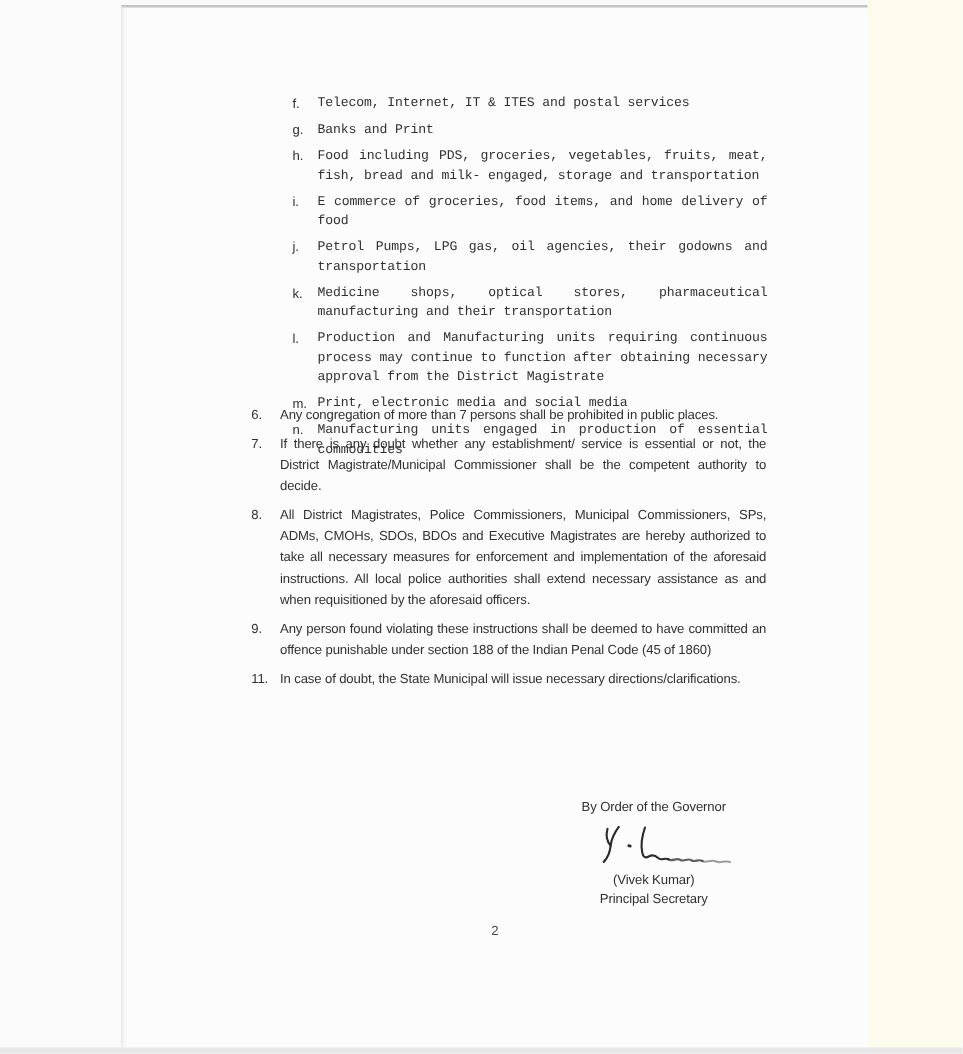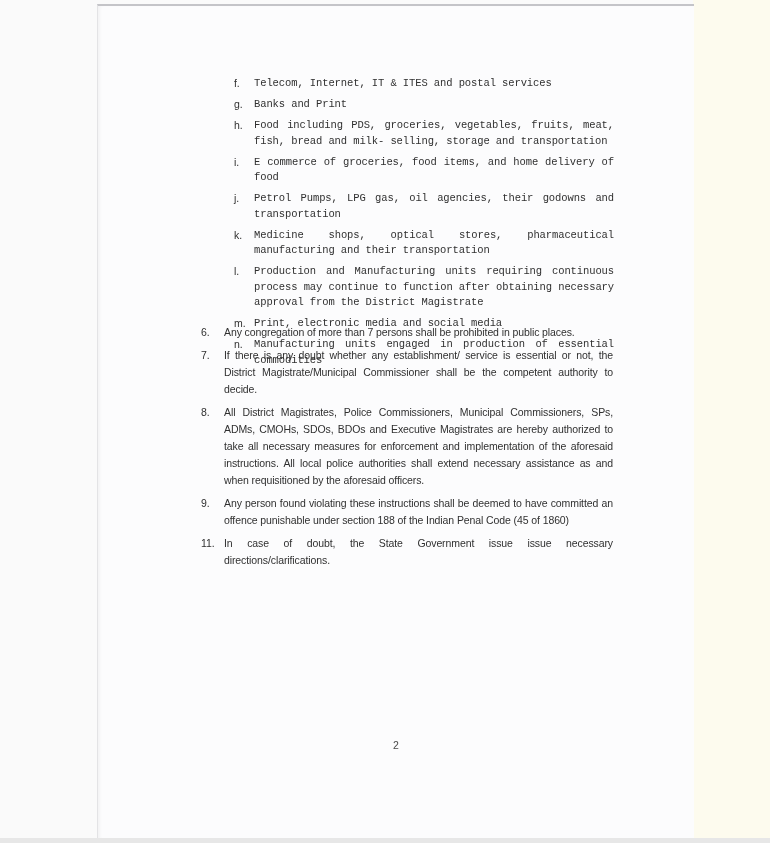--- a/index.html
+++ b/index.html
@@ -105,21 +105,21 @@
     <div class="row">
       <span class="lbl">f.</span>
       <span class="txt">Telecom, Internet, IT &amp; ITES and postal services</span>
     </div>
     <div class="row">
       <span class="lbl">g.</span>
       <span class="txt">Banks and Print</span>
     </div>
     <div class="row">
       <span class="lbl">h.</span>
-      <span class="txt">Food including PDS, groceries, vegetables, fruits, meat, fish, bread and milk- selling, storage and transportation</span>
+      <span class="txt">Food including PDS, groceries, vegetables, fruits, meat, fish, bread and milk- engaged, storage and transportation</span>
     </div>
     <div class="row">
       <span class="lbl">i.</span>
       <span class="txt">E commerce of groceries, food items, and home delivery of food</span>
     </div>
     <div class="row">
       <span class="lbl">j.</span>
       <span class="txt">Petrol Pumps, LPG gas, oil agencies, their godowns and transportation</span>
     </div>
     <div class="row">
@@ -152,20 +152,35 @@
     <div class="row">
       <span class="lbl">8.</span>
       <span class="txt">All District Magistrates, Police Commissioners, Municipal Commissioners, SPs, ADMs, CMOHs, SDOs, BDOs and Executive Magistrates are hereby authorized to take all necessary measures for enforcement and implementation of the aforesaid instructions. All local police authorities shall extend necessary assistance as and when requisitioned by the aforesaid officers.</span>
     </div>
     <div class="row">
       <span class="lbl">9.</span>
       <span class="txt">Any person found violating these instructions shall be deemed to have committed an offence punishable under section 188 of the Indian Penal Code (45 of 1860)</span>
     </div>
     <div class="row">
       <span class="lbl">11.</span>
-      <span class="txt">In case of doubt, the State Government issue issue necessary directions/clarifications.</span>
+      <span class="txt">In case of doubt, the State Municipal will issue necessary directions/clarifications.</span>
     </div>
   </div>
 
+  <div class="signature-block">
+    <div>By Order of the Governor</div>
+    <svg width="120" height="36" viewBox="0 0 120 36" fill="none">
+      <g stroke="#2b2b2b" stroke-width="1.7" stroke-linecap="round" fill="none">
+        <path d="M15 4 C13.5 9.5 14.5 14 17.5 17.5"></path>
+        <path d="M24 2.5 C20 8 18 13 17.5 17.5 C17 22.5 15.5 27 12 30.5"></path>
+        <path d="M32 17.5 l1.2 0.4" stroke-width="2.2"></path>
+        <path d="M45 3 C42.5 10 41.8 18 42.8 23 C43.4 26.6 45.2 27.8 48 26.2 C51 24.4 53.2 25.2 55.5 27.4 C58.2 30 61 26.6 64 28.6"></path>
+        <path d="M64 28.6 C67 30.6 70 26.8 73 28.8 C76 30.8 79 27.2 82 29.2 C85 31.2 88 27.8 91 29.8" stroke-opacity="0.75"></path>
+        <path d="M91 29.8 C94 31.8 98 28.2 102 30.2 C105.5 31.9 109 29 113 30.6" stroke-opacity="0.45"></path>
+      </g>
+    </svg>
+    <div>(Vivek Kumar)</div>
+    <div>Principal Secretary</div>
+  </div>
 
   <div class="page-number">2</div>
 
 </div>
 
 </body></html>

